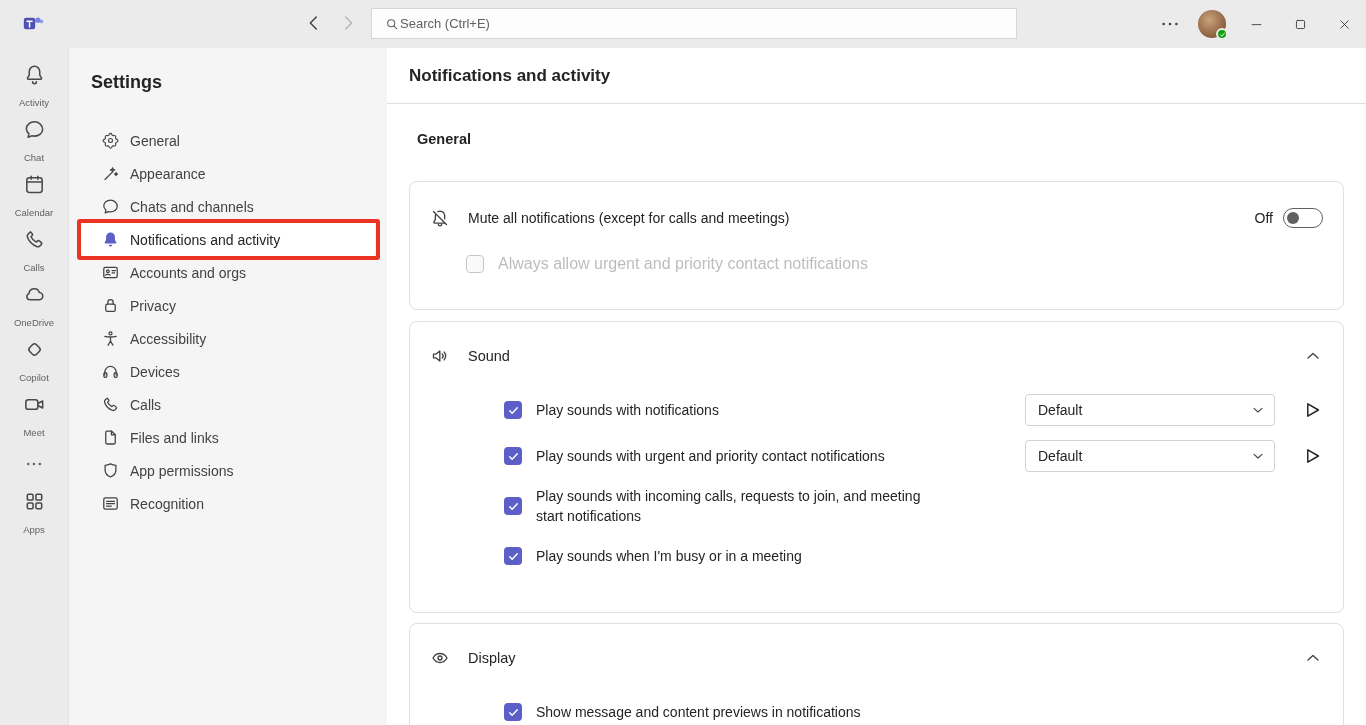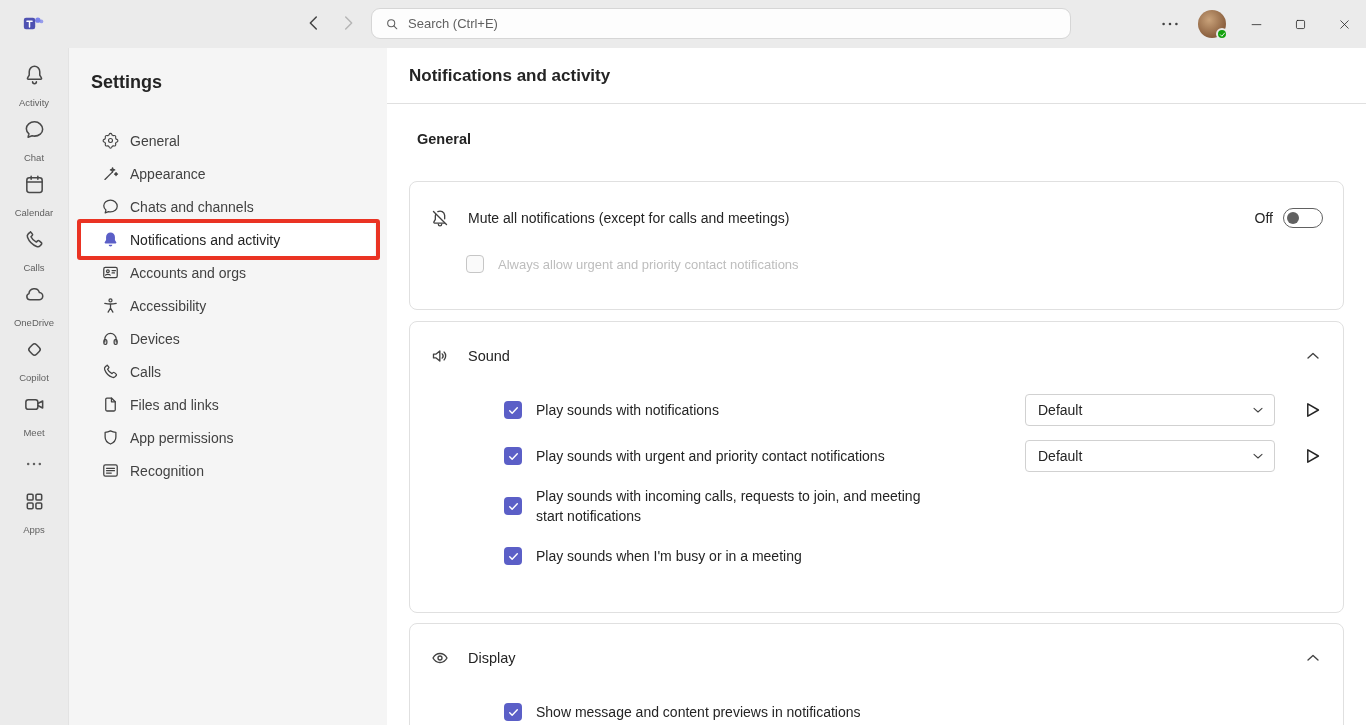--- a/index.html
+++ b/index.html
@@ -8,23 +8,23 @@
   .app { width: 1366px; height: 725px; display: flex; flex-direction: column; }
 
   svg.i { fill: none; stroke: currentColor; stroke-width: 1.6; stroke-linecap: round; stroke-linejoin: round; }
 
   
   .titlebar { flex: 0 0 48px; background: #ebebeb; position: relative; }
   .logo { position: absolute; left: 22px; top: 13px; width: 22px; height: 22px; }
   .nav-arrows { position: absolute; left: 303px; top: 12px; display: flex; gap: 12px; }
   .nav-arrows .nb { width: 22px; height: 24px; color: #424242; }
   .nav-arrows .nb.disabled { color: #b5b5b5; }
-  .searchbox { position: absolute; left: 50%; margin-left: -312px; top: 8px; width: 700px; height: 31px;
-    background: #fdfdfd; border: 1px solid #d6d6d6; border-radius: 9px; display: flex; align-items: center;
-    padding: 0 12px; gap: 8px; }
+  .searchbox { position: absolute; left: 50%; margin-left: -312px; top: 8px; width: 646px; height: 31px;
+    background: #fdfdfd; border: 1px solid #d6d6d6; border-radius: 0; display: flex; align-items: center;
+    padding: 0 12px; gap: 0; }
   .searchbox svg { width: 16px; height: 16px; color: #616161; flex: 0 0 16px; }
   .searchbox input { border: none; outline: none; background: transparent; font-family: inherit;
     font-size: 13px; color: #616161; width: 100%; }
   .searchbox input::placeholder { color: #616161; opacity: 1; }
   .tb-right { position: absolute; right: 140px; top: 0; height: 48px; display: flex; align-items: center; gap: 16px; }
   .dots-btn { width: 24px; height: 24px; color: #424242; display: flex; align-items: center; justify-content: center; }
   .avatar { width: 28px; height: 28px; border-radius: 50%; position: relative;
     background: radial-gradient(circle at 40% 35%, #c9a27a, #8a5f3e 70%, #6e4a30); }
   .presence { position: absolute; right: -2px; bottom: -2px; width: 12px; height: 12px; border-radius: 50%;
     background: #13a10e; border: 2px solid #ebebeb; display: flex; align-items: center; justify-content: center; }
@@ -69,21 +69,21 @@
   .card.display-card { margin-top: 10px; height: 180px; }
 
   .mute-row { display: flex; align-items: center; gap: 18px; padding-top: 26px; }
   .mute-row .cic { width: 20px; height: 20px; color: #424242; flex: 0 0 20px; }
   .mute-row .lbl { font-size: 14px; flex: 1; }
   .toggle-group { display: flex; align-items: center; gap: 10px; }
   .toggle-state { font-size: 14px; }
   .toggle { width: 40px; height: 20px; border: 1px solid #616161; border-radius: 10px; position: relative; background: #fff; cursor: pointer; }
   .toggle .knob { position: absolute; left: 3px; top: 3px; width: 12px; height: 12px; border-radius: 50%; background: #616161; }
 
-  .mute-sub { margin: 27px 0 0 36px; display: flex; align-items: center; gap: 14px; font-size: 13px; color: #bdbdbd; }
+  .mute-sub { margin: 27px 0 0 36px; display: flex; align-items: center; gap: 14px; font-size: 16px; color: #bdbdbd; }
 
   .card-header { display: flex; align-items: center; gap: 18px; padding: 24px 0 10px; }
   .card-header .cic { width: 20px; height: 20px; color: #424242; flex: 0 0 20px; }
   .card-header .ttl { font-size: 14.5px; }
   .collapse-btn { margin-left: auto; width: 20px; height: 20px; color: #424242; cursor: pointer; }
 
   .opt-row { display: flex; align-items: center; gap: 14px; margin-left: 36px; margin-top: 14px; min-height: 32px; padding-left: 38px; }
   .opt-row .olbl { font-size: 14px; flex: 1; line-height: 20px; }
   .opt-row.first { margin-top: 18px; }
   .opt-row .olbl.wrap { max-width: 400px; }
@@ -266,20 +266,27 @@
             </svg>
           <span>Notifications and activity</span>
         </li>
         <li class="menu-item">
           <svg class="i mic" viewBox="0 0 24 24">
               <rect x="3.5" y="5.5" width="17" height="13" rx="2"></rect>
               <circle cx="8.7" cy="10.5" r="1.7"></circle>
               <path d="M5.8 15.3c.5-1.4 5.3-1.4 5.8 0M14 9.5h4.2M14 12.5h3"></path>
             </svg>
           <span>Accounts and orgs</span>
+        </li>
+        <li class="menu-item">
+          <svg class="i mic" viewBox="0 0 24 24">
+              <rect x="6" y="10.3" width="12" height="9.2" rx="2"></rect>
+              <path d="M8.7 10.3V8a3.3 3.3 0 0 1 6.6 0v2.3"></path>
+            </svg>
+          <span>Privacy</span>
         </li>
         <li class="menu-item">
           <svg class="i mic" viewBox="0 0 24 24">
               <circle cx="12" cy="5.6" r="1.9"></circle>
               <path d="M4.8 9.2c4.8 1.2 9.6 1.2 14.4 0M12 10.8v4.4M12 15.2 9 20.4M12 15.2l3 5.2"></path>
             </svg>
           <span>Accessibility</span>
         </li>
         <li class="menu-item">
           <svg class="i mic" viewBox="0 0 24 24">

